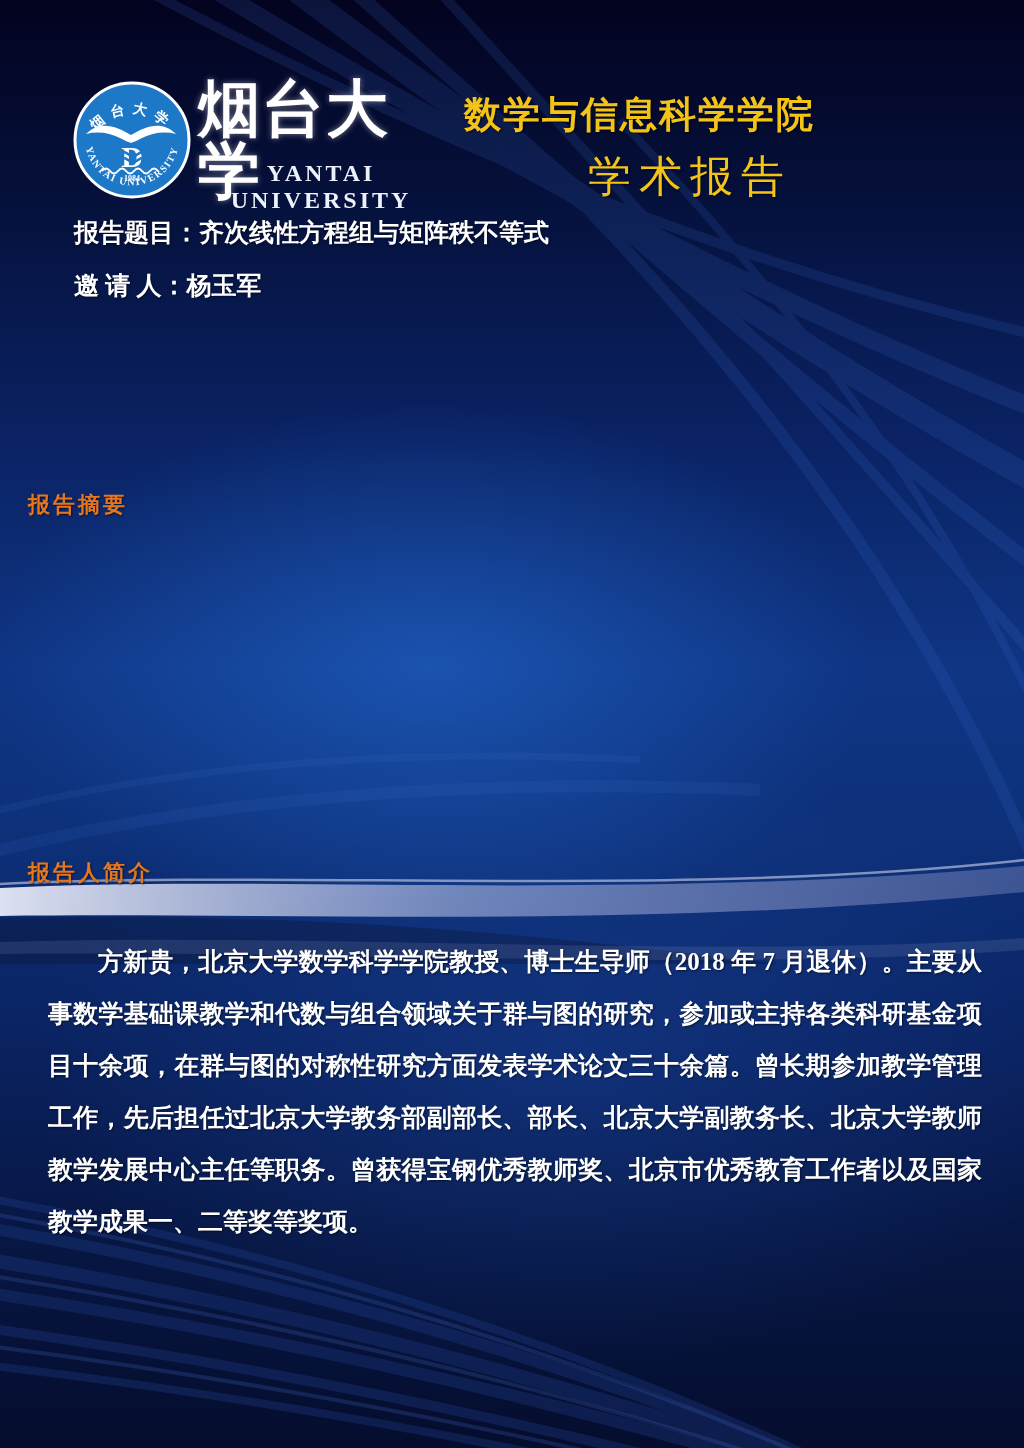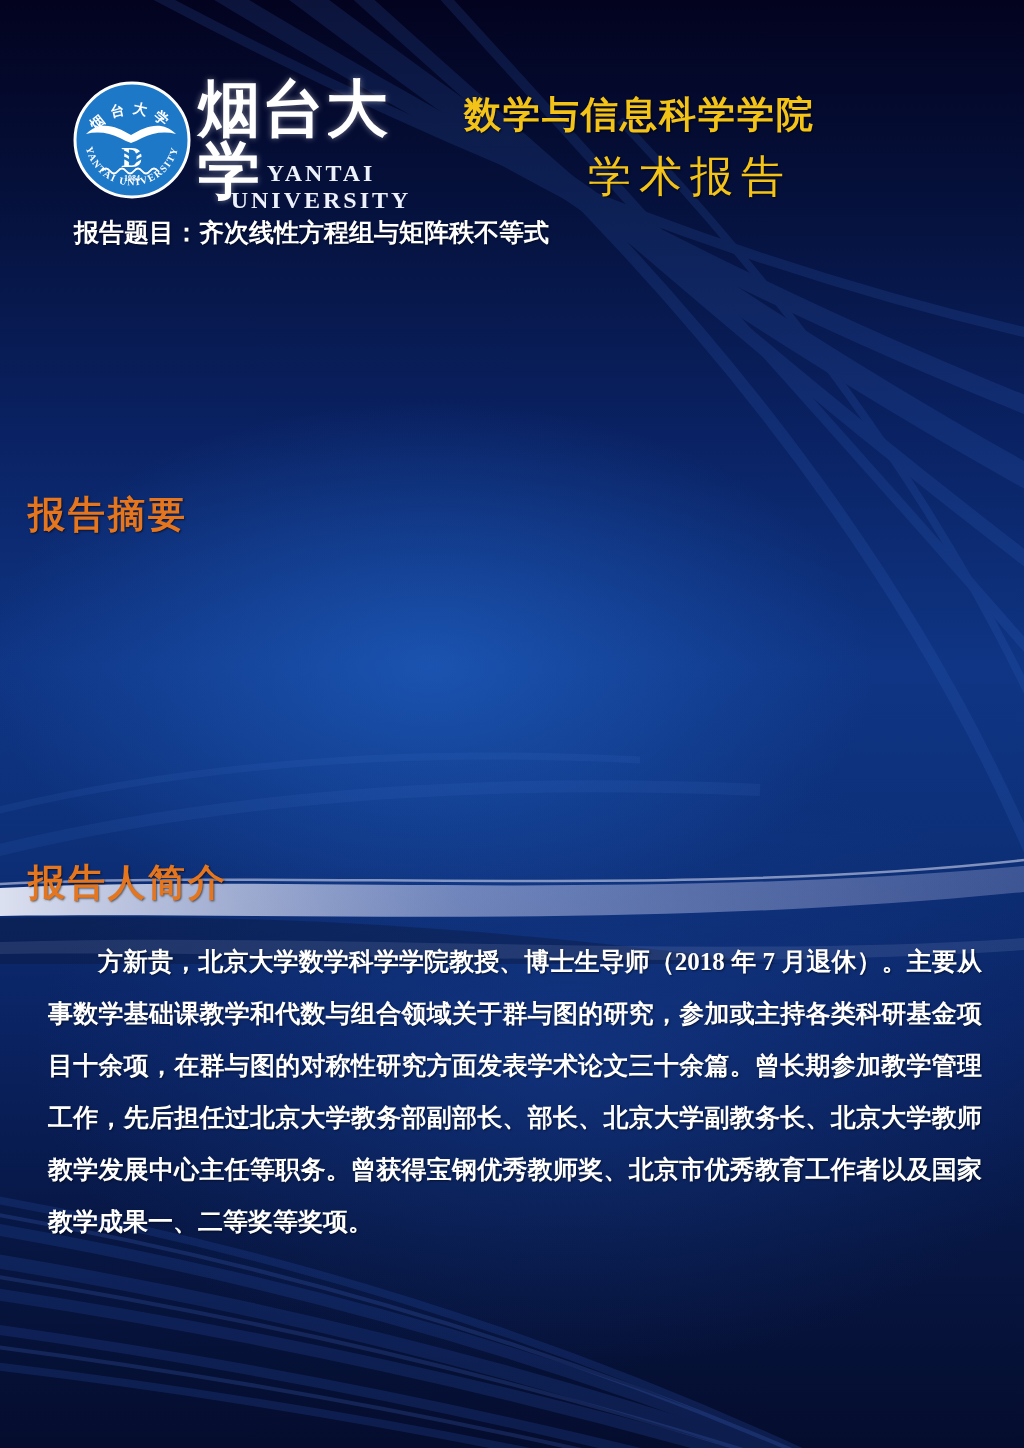--- a/index.html
+++ b/index.html
@@ -31,21 +31,21 @@
   }
   .event{
     position:absolute;left:480px;top:148px;width:420px;text-align:center;
     font-size:43px;font-weight:400;color:#f3c318;letter-spacing:8px;
     text-shadow:1px 1px 2px rgba(0,0,0,0.6);
   }
   .info{position:absolute;left:74px;top:206px;width:880px;list-style:none;margin:0;padding:0;}
   .info li{line-height:53px;font-size:25px;font-weight:700;color:#ffffff;white-space:nowrap;
     text-shadow:1px 1px 2px rgba(0,0,0,0.55);}
   .sec-h{
-    position:absolute;left:28px;font-size:37px;font-weight:700;color:#e5761e;
+    position:absolute;left:28px;font-size:22px;font-weight:700;color:#e5761e;
     letter-spacing:3px;text-shadow:1px 1px 2px rgba(0,0,0,0.55);
   }
   .sec-h.abstract{top:490px;}
   .sec-h.bio{top:858px;}
   .para{
     position:absolute;font-size:25px;font-weight:700;color:#ffffff;line-height:52px;
     text-align:justify;text-indent:2em;text-shadow:1px 1px 2px rgba(0,0,0,0.55);
   }
   .para.abstract{left:64px;top:558px;width:900px;}
   .para.bio{left:48px;top:936px;width:934px;}
@@ -121,20 +121,21 @@
   </svg>
 
   <div class="uni-cn">烟台大学</div>
   <div class="uni-en">YANTAI UNIVERSITY</div>
 
   <div class="college">数学与信息科学学院</div>
   <div class="event">学术报告</div>
 
   <ul class="info">
     <li><span>报告题目：</span><span>齐次线性方程组与矩阵秩不等式</span></li>
+    <li><span>邀 请 人：</span><span>杨玉军</span></li>
   </ul>
 
   <div class="sec-h abstract">报告摘要</div>
 
   <div class="sec-h bio">报告人简介</div>
   <div class="para bio">方新贵，北京大学数学科学学院教授、博士生导师（2018 年 7 月退休）。主要从事数学基础课教学和代数与组合领域关于群与图的研究，参加或主持各类科研基金项目十余项，在群与图的对称性研究方面发表学术论文三十余篇。曾长期参加教学管理工作，先后担任过北京大学教务部副部长、部长、北京大学副教务长、北京大学教师教学发展中心主任等职务。曾获得宝钢优秀教师奖、北京市优秀教育工作者以及国家教学成果一、二等奖等奖项。</div>
 
 </div>
 
 </body></html>

